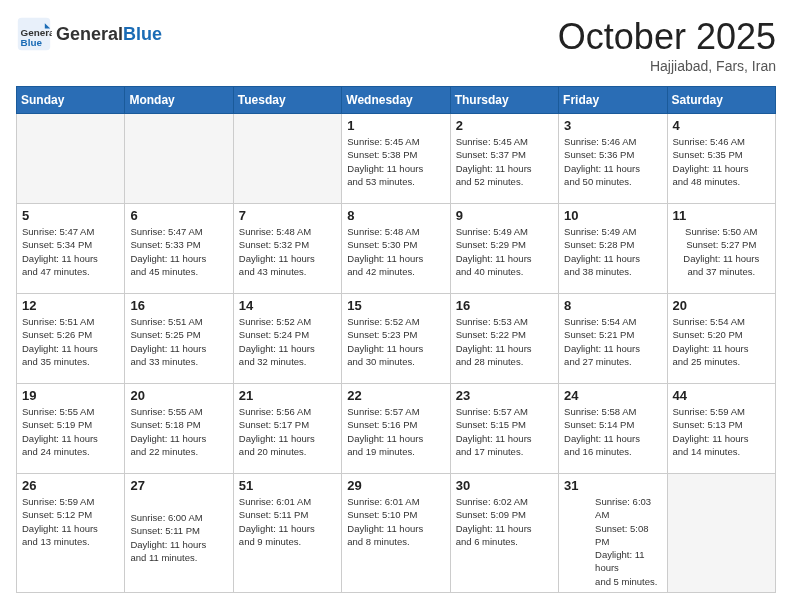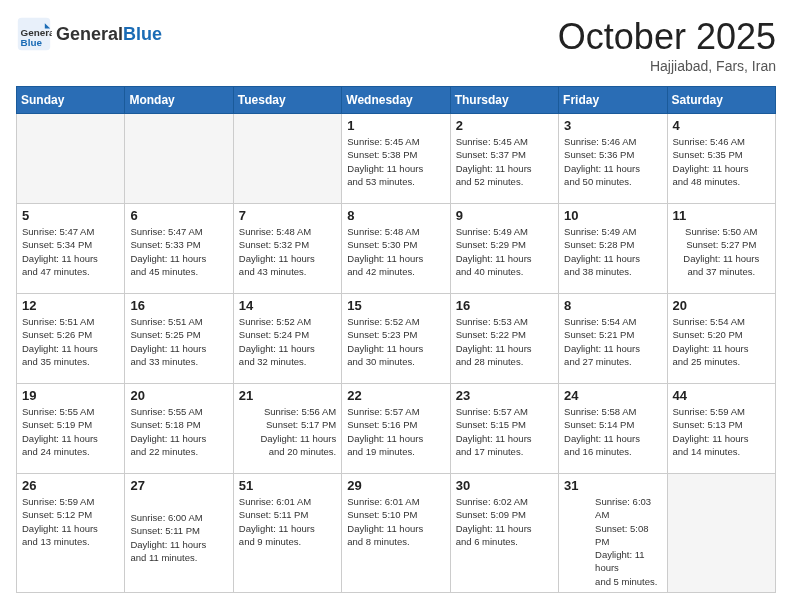--- a/index.html
+++ b/index.html
@@ -256,21 +256,21 @@
         </td>
         <td>
           <span class="day-num">20</span>
           <div class="day-info" style="white-space: pre-line;">Sunrise: 5:55 AM
 Sunset: 5:18 PM
 Daylight: 11 hours
 and 22 minutes.</div>
         </td>
         <td>
           <span class="day-num">21</span>
-          <div class="day-info" style="white-space: pre-line; text-align: right;">Sunrise: 5:56 AM
+          <div class="day-info" style="white-space: pre-line;">Sunrise: 5:56 AM
 Sunset: 5:17 PM
 Daylight: 11 hours
 and 20 minutes.</div>
         </td>
         <td>
           <span class="day-num">22</span>
           <div class="day-info" style="white-space: pre-line;">Sunrise: 5:57 AM
 Sunset: 5:16 PM
 Daylight: 11 hours
 and 19 minutes.</div>

